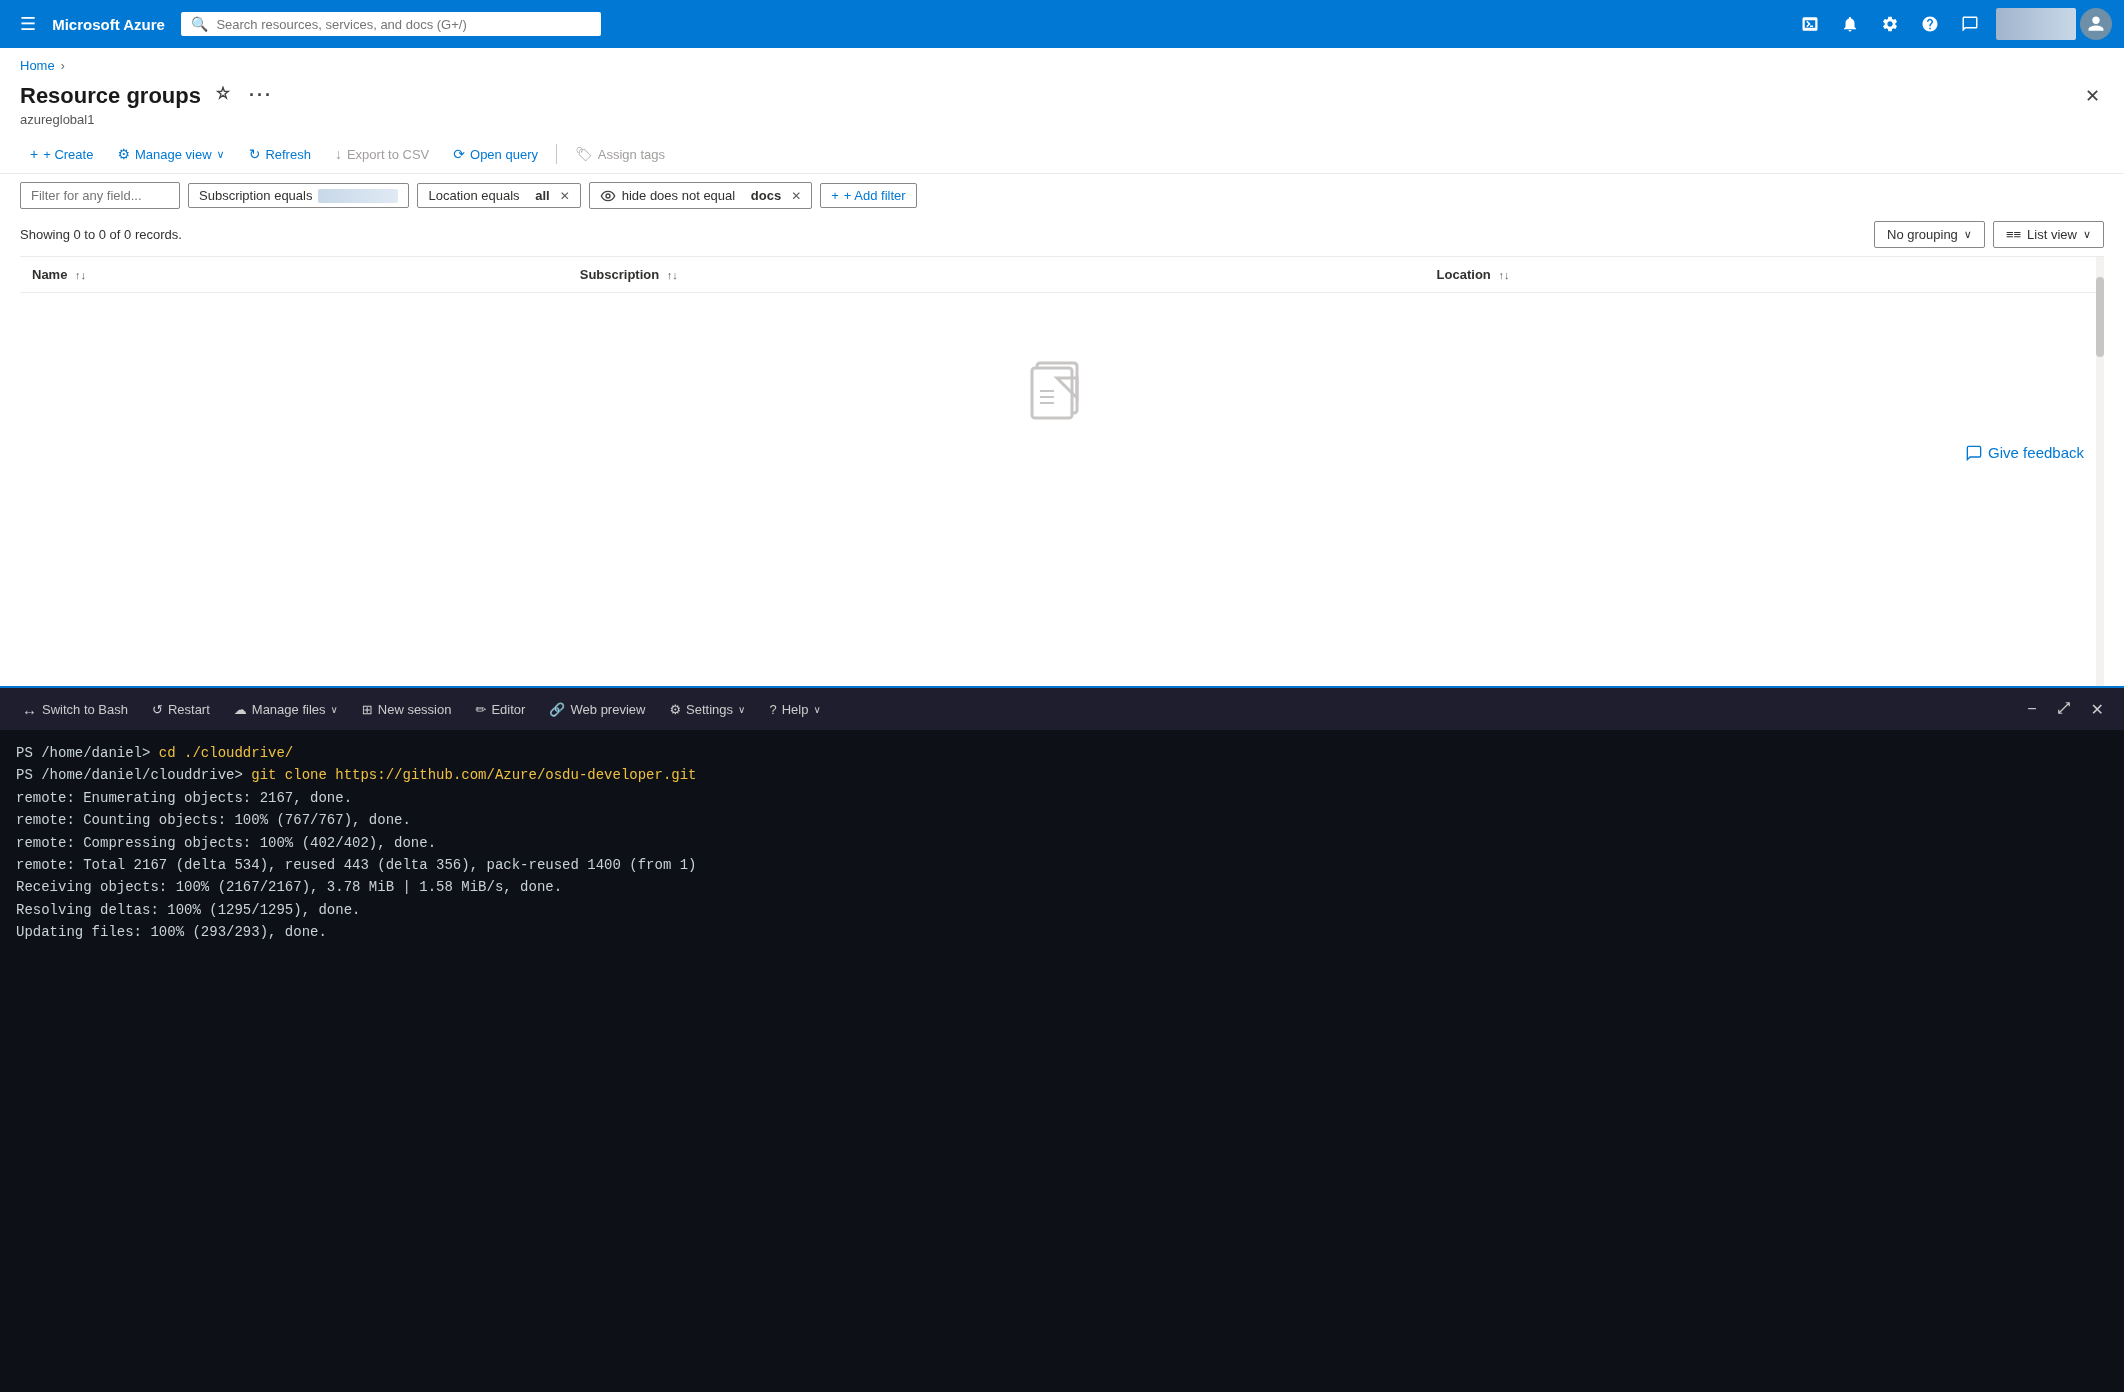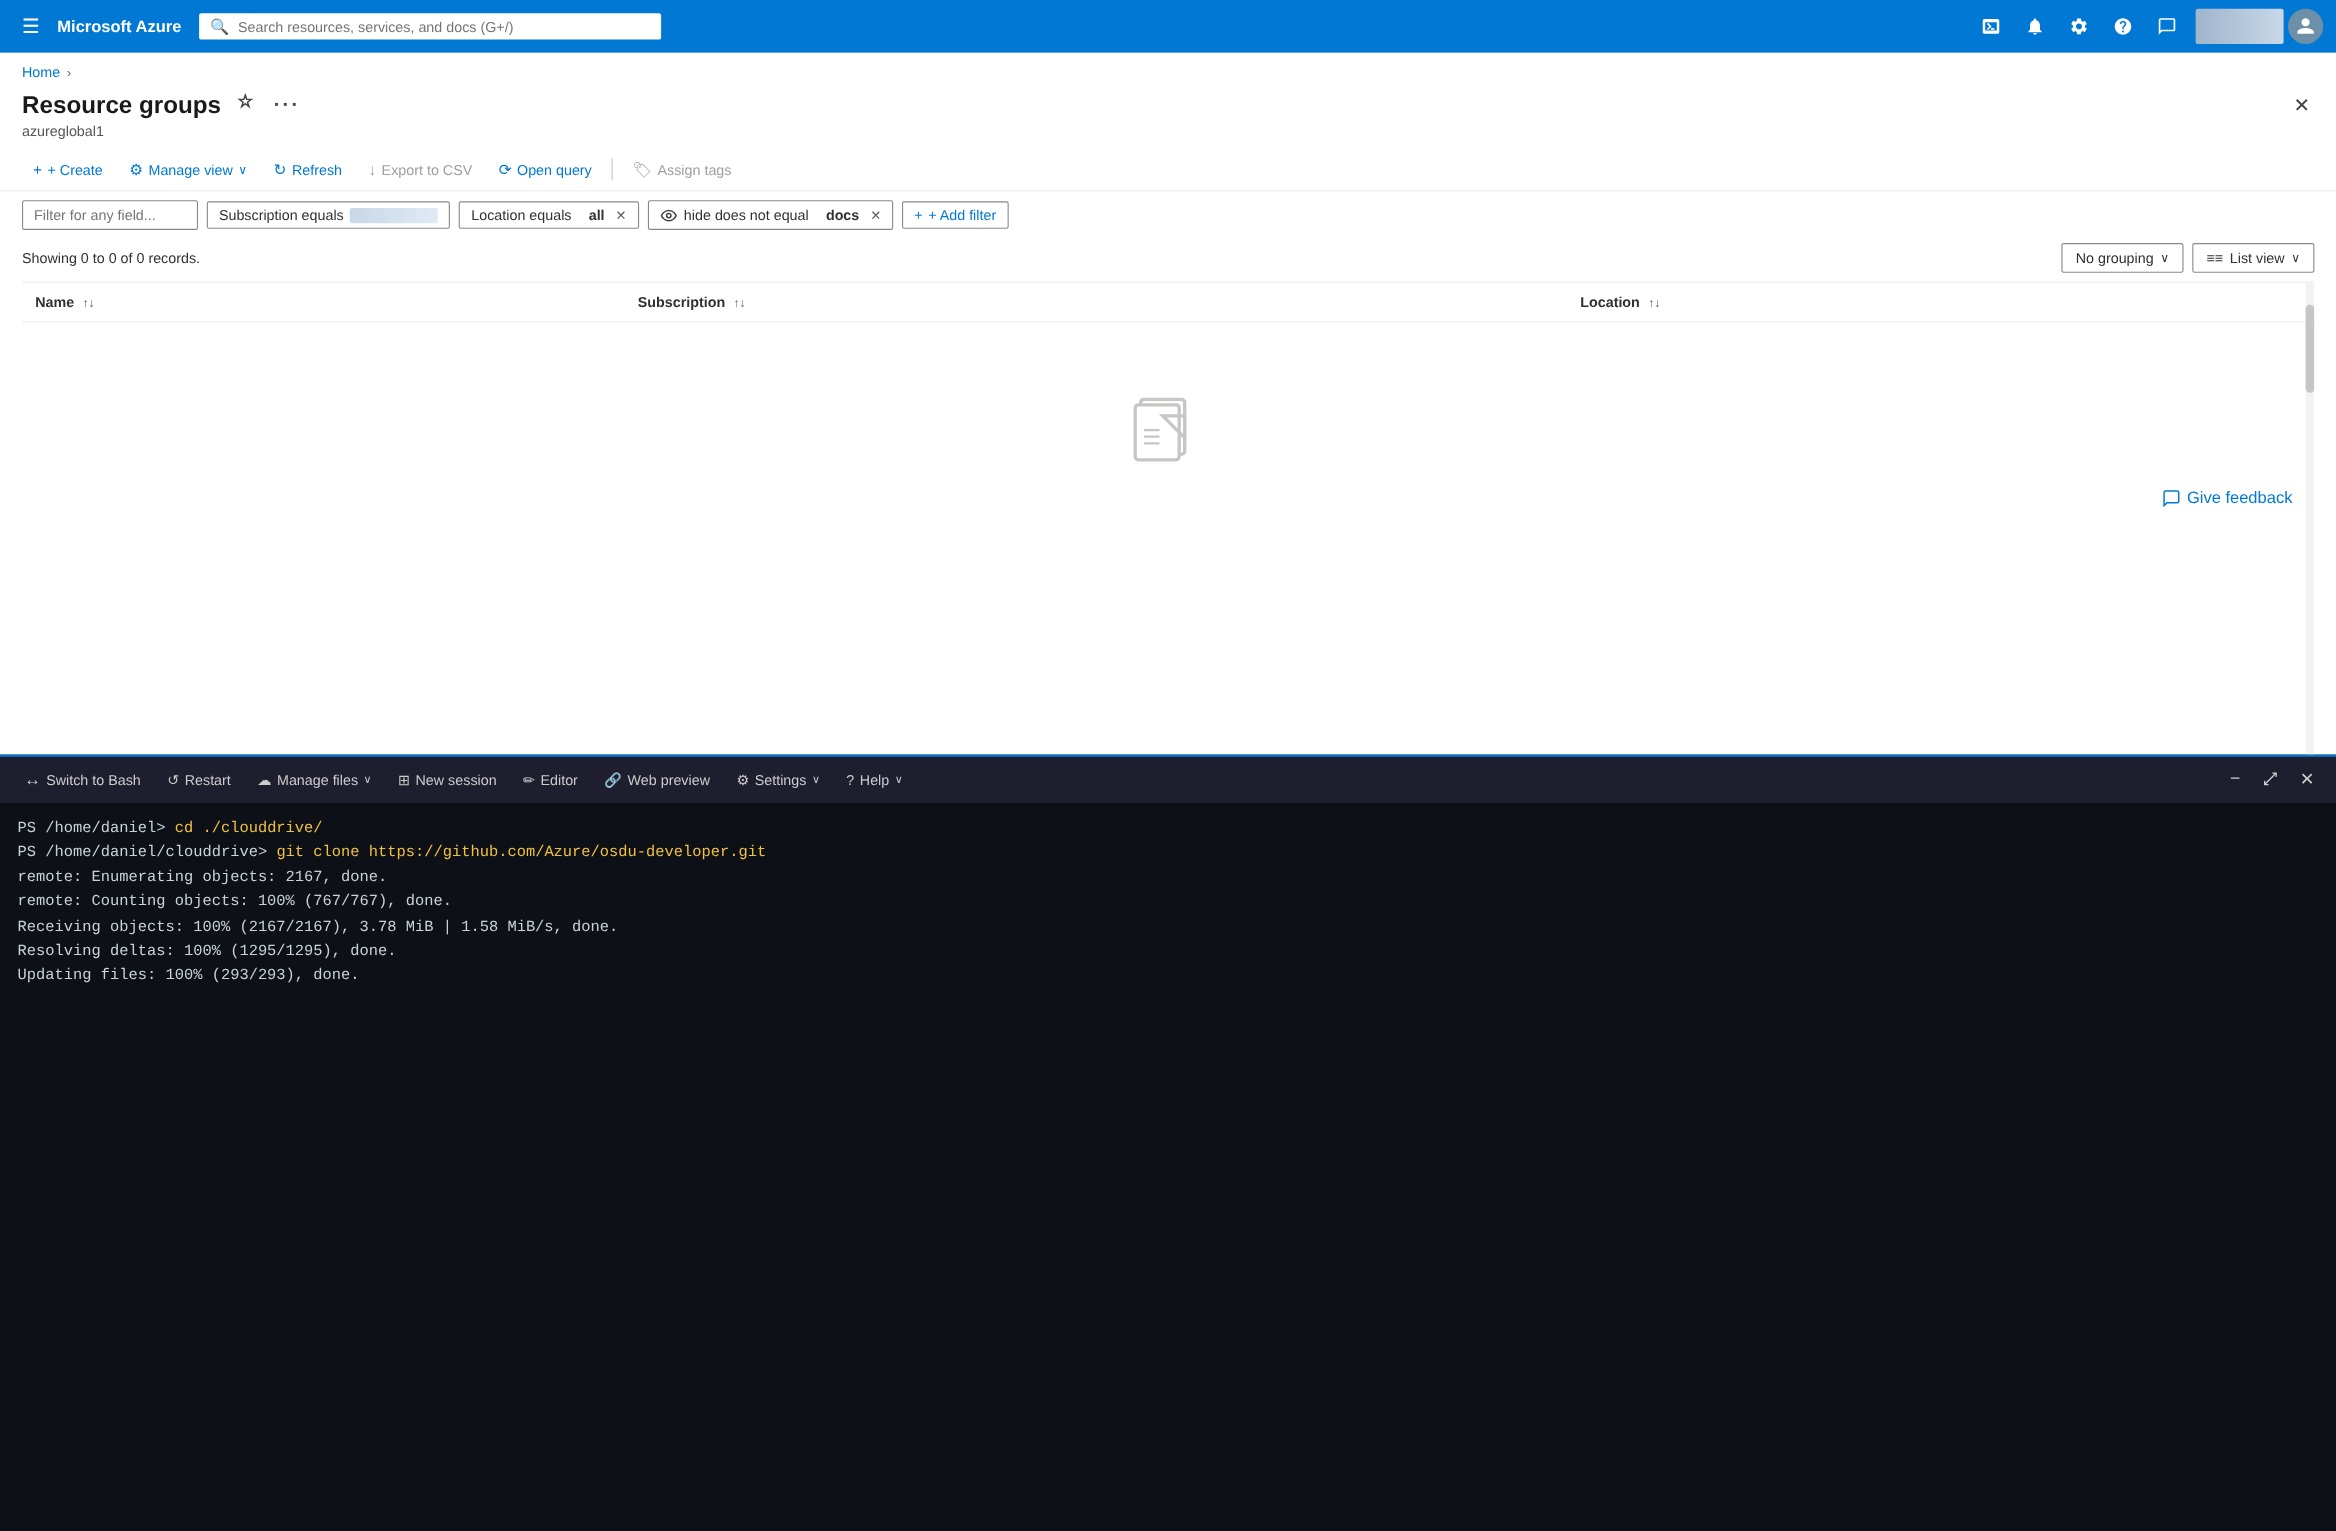--- a/index.html
+++ b/index.html
@@ -524,16 +524,18 @@
     </button>
     <button class="shell-control-btn">✕</button>
   </div>
 </div>
 
 <div class="terminal" id="terminal-output">
     <div><span style="color:#c9d1d9;">PS /home/daniel&gt; </span><span style="color:#f0c040;">cd ./clouddrive/</span></div>
     <div><span style="color:#c9d1d9;">PS /home/daniel/clouddrive&gt; </span><span style="color:#f0c040;">git clone https://github.com/Azure/osdu-developer.git</span></div>
     <div><span style="color:#c9d1d9;">remote: Enumerating objects: 2167, done.</span></div>
     <div><span style="color:#c9d1d9;">remote: Counting objects: 100% (767/767), done.</span></div>
+    <div><span style="color:#c9d1d9;">remote: Compressing objects: 100% (402/402), done.</span></div>
+    <div><span style="color:#c9d1d9;">remote: Total 2167 (delta 534), reused 443 (delta 356), pack-reused 1400 (from 1)</span></div>
     <div><span style="color:#c9d1d9;">Receiving objects: 100% (2167/2167), 3.78 MiB | 1.58 MiB/s, done.</span></div>
     <div><span style="color:#c9d1d9;">Resolving deltas: 100% (1295/1295), done.</span></div>
     <div><span style="color:#c9d1d9;">Updating files: 100% (293/293), done.</span></div>
   </div>
 
 </body></html>

